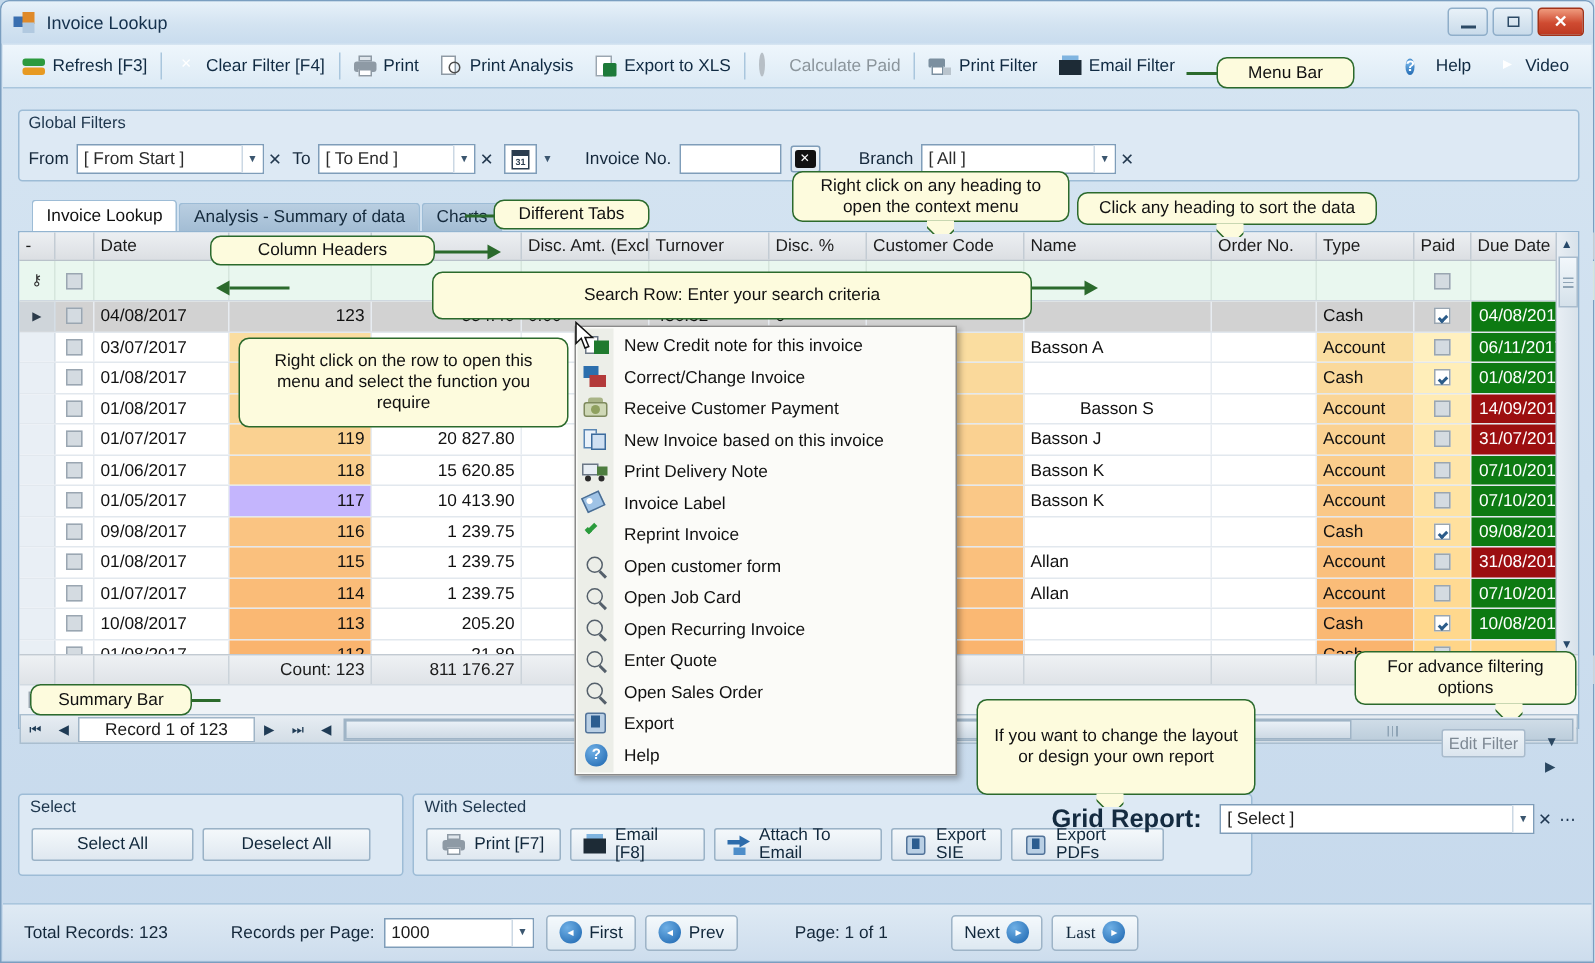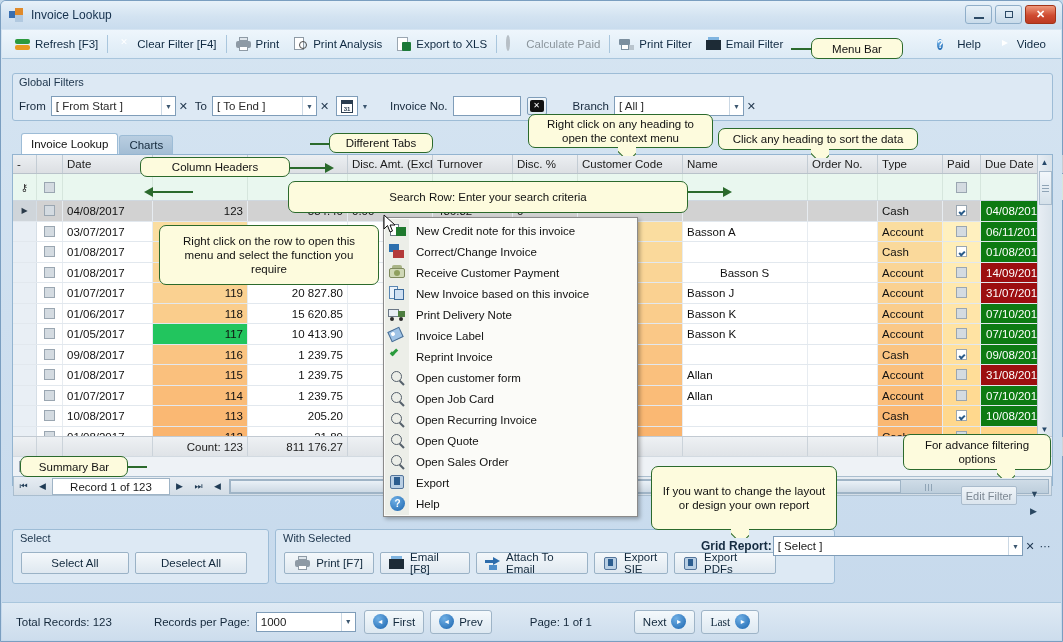--- a/index.html
+++ b/index.html
@@ -244,21 +244,21 @@
   #editfilter-btn {
     position:absolute;right:36px;top:0px;width:56px;height:19px;
     background:linear-gradient(180deg,#eff4f8,#dbe5ee);border:1px solid #a9bbcc;
     border-radius:2px;font-size:11px;color:#7d8893;text-align:center;line-height:19px;
   }
   #ef-arrow{position:absolute;right:14px;top:3px;font-size:9px;color:#2a4761;}
   #ef-arrow2{position:absolute;right:16px;top:20px;font-size:9px;color:#2a4761;}
   #gridreport {
     position:absolute;left:700px;top:534px;width:352px;height:22px;display:flex;align-items:center;
   }
-  #gr-label{font-size:12px;font-weight:bold;color:#142b40;margin-right:1px;white-space:nowrap;}
+  #gr-label{font-size:17px;font-weight:bold;color:#142b40;margin-right:12px;white-space:nowrap;}
   #gr-combo{flex:1;height:20px;background:#fff;border:1px solid #7f9db9;display:flex;align-items:center;padding-left:4px;font-size:11.5px;}
   #gr-x{width:14px;text-align:center;font-size:11px;color:#1f3751;}
   #gr-dots{width:16px;text-align:center;font-size:11px;color:#1f3751;}
 
   #statusbar {
     position:absolute;left:1px;bottom:1px;right:1px;height:38px;
     background:linear-gradient(180deg,#dfeaf4,#cddded);
     border-top:1px solid #a9c6dd;display:flex;align-items:center;padding-left:14px;gap:0;
   }
   .sb-text{font-size:11.5px;color:#14283b;}
@@ -441,20 +441,21 @@
       <div class="gf-combo" style="width:130px">
         <span>[ All ]</span>
         <span class="gf-arrow">▼</span>
       </div>
       <span class="gf-x">✕</span>
     </div>
   </div>
 
   <div id="tabs">
     <div class="tab active"><span>Invoice Lookup</span></div>
+    <div class="tab"><span>Analysis - Summary of data</span></div>
     <div class="tab"><span>Charts</span></div>
   </div>
 
   <div id="grid">
 
     <div id="grid-head">
         <div class="gh" style="width: 24px;">-</div>
         <div class="gh" style="width: 26px;"></div>
         <div class="gh" style="width: 90px;">Date</div>
         <div class="gh" style="width: 95px;"></div>
@@ -609,21 +610,21 @@
             <span class="chkbox gray"></span>
           </div>
           <div class="cell duedate green" style="width: 82px; flex: 0 0 82px;">07/10/2017</div>
         </div>
         <div class="row">
           <div class="rowmark" style="width: 24px; flex: 0 0 24px;"></div>
           <div class="cell c" style="width: 26px; flex: 0 0 26px;">
             <span class="chkbox gray"></span>
           </div>
           <div class="cell" style="width: 90px; flex: 0 0 90px;">01/05/2017</div>
-          <div class="cell r" style="width: 95px; flex: 0 0 95px; background: #22c55e;">117</div>
+          <div class="cell r" style="width: 95px; flex: 0 0 95px; background: #c4b5fd;">117</div>
           <div class="cell r" style="width: 100px; flex: 0 0 100px;">10 413.90</div>
           <div class="cell" style="width: 85px; flex: 0 0 85px;"></div>
           <div class="cell" style="width: 80px; flex: 0 0 80px;"></div>
           <div class="cell" style="width: 65px; flex: 0 0 65px; background: rgb(250, 200, 135);"></div>
           <div class="cell" style="width: 105px; flex: 0 0 105px; background: rgb(250, 200, 135);"></div>
           <div class="cell" style="width: 125px; flex: 0 0 125px;">Basson K</div>
           <div class="cell" style="width: 70px; flex: 0 0 70px;"></div>
           <div class="cell" style="width: 65px; flex: 0 0 65px; background: rgb(250, 200, 135);">Account</div>
           <div class="cell c" style="width: 38px; flex: 0 0 38px; background: rgb(255, 227, 163);">
             <span class="chkbox gray"></span>
@@ -939,21 +940,21 @@
       <div class="mi">
         <span class="mico">
           <span class="mg-ico"></span>
         </span>
         <span class="mlab">Open Recurring Invoice</span>
       </div>
       <div class="mi">
         <span class="mico">
           <span class="mg-ico"></span>
         </span>
-        <span class="mlab">Open Quote</span>
+        <span class="mlab">Enter Quote</span>
       </div>
       <div class="mi">
         <span class="mico">
           <span class="mg-ico"></span>
         </span>
         <span class="mlab">Open Sales Order</span>
       </div>
       <div class="mi">
         <span class="mico m-export">
           <i class="a"></i>

